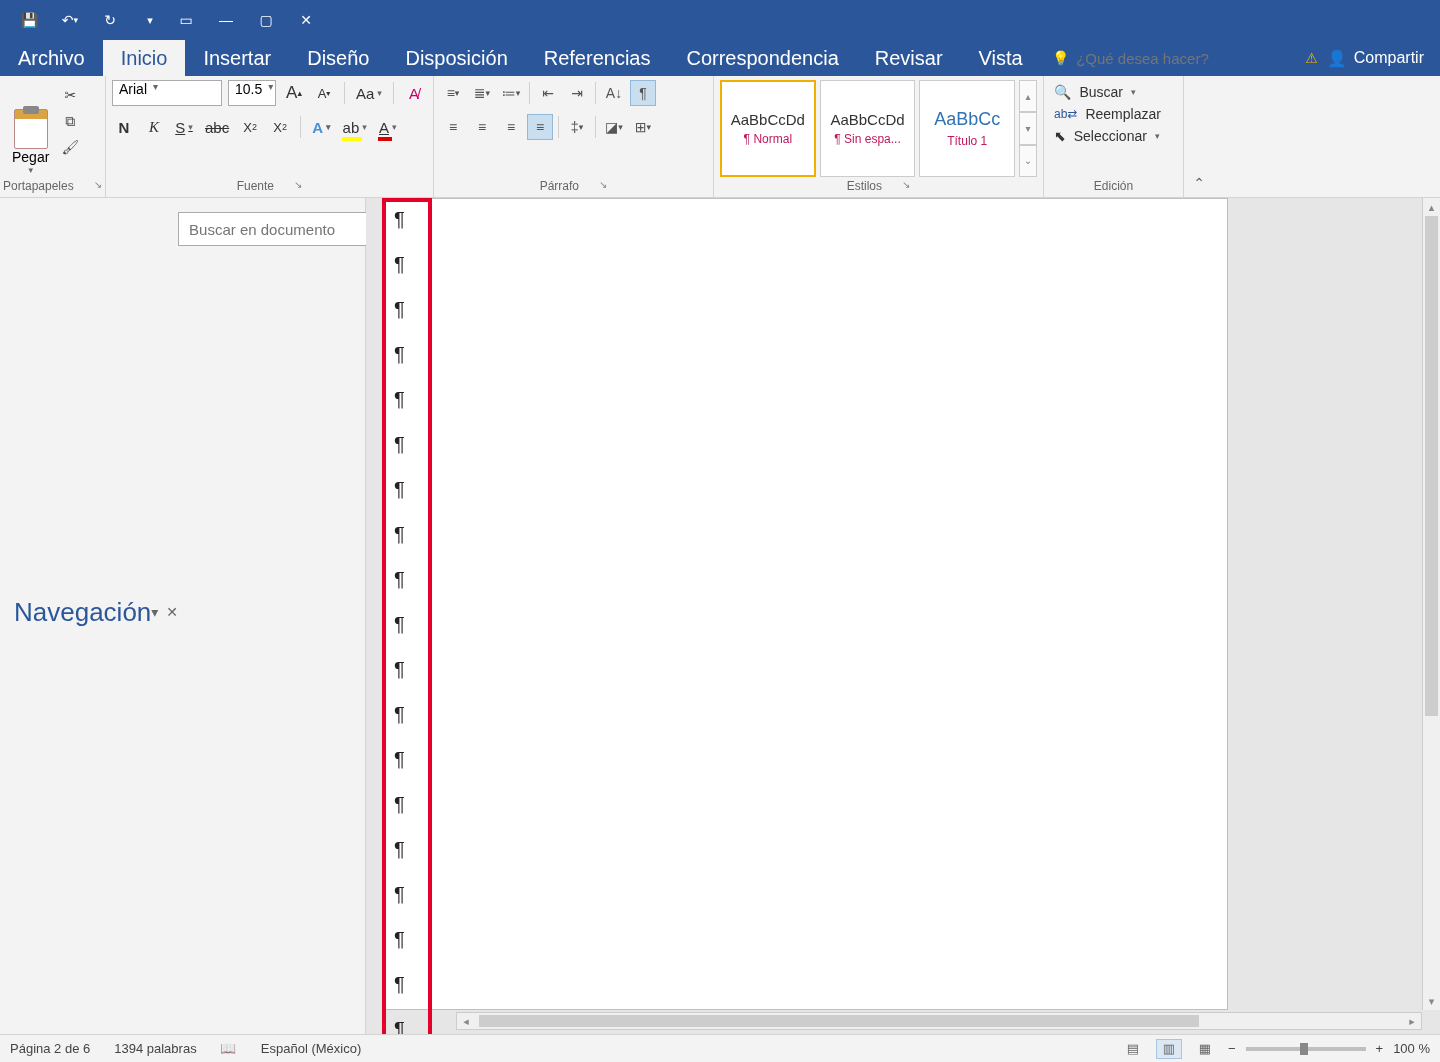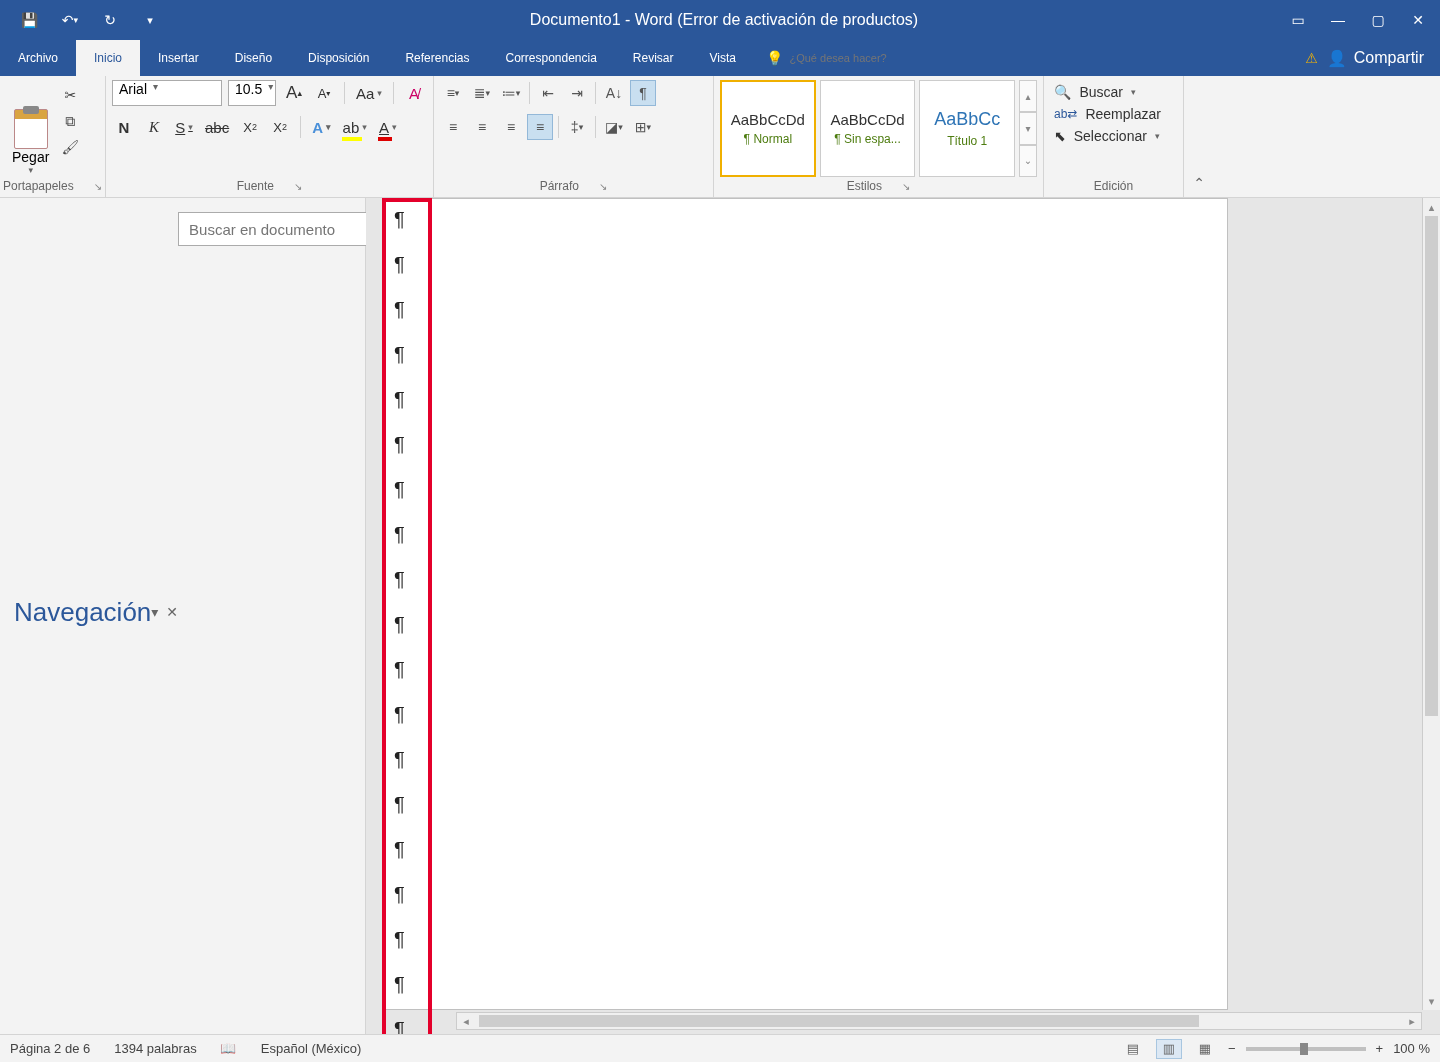--- a/index.html
+++ b/index.html
@@ -8,32 +8,32 @@
 
 .titlebar { height: 40px; background: #2b579a; color: #fff; display: flex; align-items: center; padding: 0 4px; }
 .qat { display: flex; align-items: center; gap: 4px; padding-left: 8px; }
 .qat .btn, .titlebar .winbtn { width: 36px; height: 32px; display: flex; align-items: center; justify-content: center; color: #fff; cursor: pointer; }
 .title-text { flex: 1; text-align: center; font-size: 16px; }
 .win-controls { display: flex; align-items: center; gap: 4px; }
 .winbtn { width: 46px; height: 32px; display:flex; align-items:center; justify-content:center; }
 
 
 .tabbar { height: 36px; background: #2b579a; display: flex; align-items: stretch; color: #fff; }
-.tab { padding: 0 18px; display: flex; align-items: center; font-size: 12px; cursor: pointer; }
+.tab { padding: 0 18px; display: flex; align-items: center; font-size: 20px; cursor: pointer; }
 .tab.file { background: #2b579a; }
 .tab.active { background: #f3f3f3; color: #2b579a; }
 .tell-me { display: flex; align-items: center; gap: 6px; padding-left: 12px; color: #cfe0f4; flex: 1; }
-.tell-me input { background: transparent; border: none; color: #fde047; font-size: 11px; width: 200px; outline: none; }
+.tell-me input { background: transparent; border: none; color: #fde047; font-size: 15px; width: 200px; outline: none; }
 .tabbar-right { display: flex; align-items: center; gap: 10px; padding-right: 16px; }
 .share { display: flex; align-items: center; gap: 6px; font-size: 16px; }
 
 
 .ribbon { height: 122px; background: #f3f3f3; border-bottom: 1px solid #d4d4d4; display: flex; }
 .group { border-right: 1px solid #d4d4d4; display: flex; flex-direction: column; justify-content: space-between; padding: 4px 6px 2px 6px; }
-.group-label { text-align: center; font-size: 12px; color: #666; display: flex; align-items: center; justify-content: center; gap: 20px; padding: 2px 0; }
+.group-label { text-align: center; font-size: 12px; color: #666; display: flex; justify-content: center; gap: 20px; padding: 2px 0; }
 .dlaunch { font-size: 10px; color: #888; }
 
 .clipboard { width: 106px; }
 .clipboard-body { display: flex; flex: 1; }
 .paste-big { display: flex; flex-direction: column; align-items: center; justify-content: flex-end; padding: 2px 6px; gap: 0; }
 .paste-icon { width: 34px; height: 40px; background: linear-gradient(#d9a441 0 25%, #fff 25%); border: 1px solid #b88; border-radius: 2px; position: relative; }
 .paste-icon::before { content: ""; position: absolute; top: -4px; left: 8px; width: 16px; height: 8px; background: #888; border-radius: 2px; }
 .clip-side { display: flex; flex-direction: column; gap: 4px; padding-top: 4px; padding-left: 4px; }
 .smallbtn { width: 22px; height: 22px; display: flex; align-items: center; justify-content: center; color: #444; font-size: 14px; cursor: pointer; }
 
@@ -63,21 +63,21 @@
 .pbtn { width: 26px; height: 26px; display: flex; align-items: center; justify-content: center; cursor: pointer; color: #555; font-size: 14px; }
 .pbtn.active { background: #c9dff0; border: 1px solid #93b8d8; }
 .vsep { width: 1px; height: 22px; background: #d0d0d0; margin: 0 2px; }
 
 .styles { width: 330px; }
 .styles-body { display: flex; flex: 1; gap: 4px; align-items: stretch; }
 .style-card { width: 96px; border: 1px solid #ccc; background: #fff; display: flex; flex-direction: column; align-items: center; justify-content: center; gap: 4px; font-size: 12px; cursor: pointer; }
 .style-card.sel { border: 2px solid #f0b000; box-shadow: inset 0 0 0 1px #fff; }
 .style-preview { font-size: 15px; color: #333; }
 .style-preview.blue { color: #2e74b5; font-size: 18px; }
-.style-name { color: #4d7c0f; }
+.style-name { color: #be185d; }
 .styles-arrows { width: 18px; display: flex; flex-direction: column; }
 .styles-arrows div { flex: 1; display: flex; align-items: center; justify-content: center; border: 1px solid #ccc; font-size: 10px; color: #888; background: #fafafa; }
 
 .editing { width: 140px; }
 .editing-body { display: flex; flex-direction: column; gap: 6px; flex: 1; padding: 4px; }
 .edit-item { display: flex; align-items: center; gap: 8px; font-size: 14px; color: #333; cursor: pointer; }
 
 .collapse { width: 30px; display: flex; align-items: flex-end; justify-content: center; padding-bottom: 6px; color: #666; }
 
 
@@ -125,21 +125,20 @@
 </head>
 <body>
 
 <div class="titlebar">
   <div class="qat">
     <div class="btn">💾</div>
     <div class="btn">↶ <span style="font-size:9px">▾</span></div>
     <div class="btn">↻</div>
     <div class="btn" style="font-size:11px">▾</div>
   </div>
-  <div class="title-text">Documento1 - Word (Error de activación de productos)</div>
   <div class="win-controls">
     <div class="winbtn">▭</div>
     <div class="winbtn">—</div>
     <div class="winbtn">▢</div>
     <div class="winbtn">✕</div>
   </div>
 </div>
 
 <div class="tabbar">
   <div class="tab file">Archivo</div>

